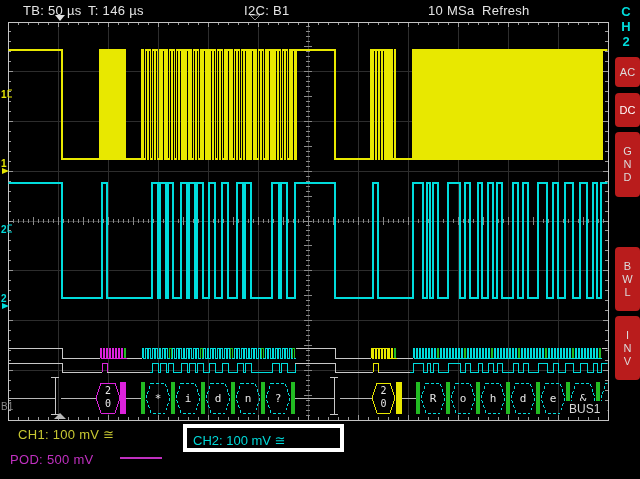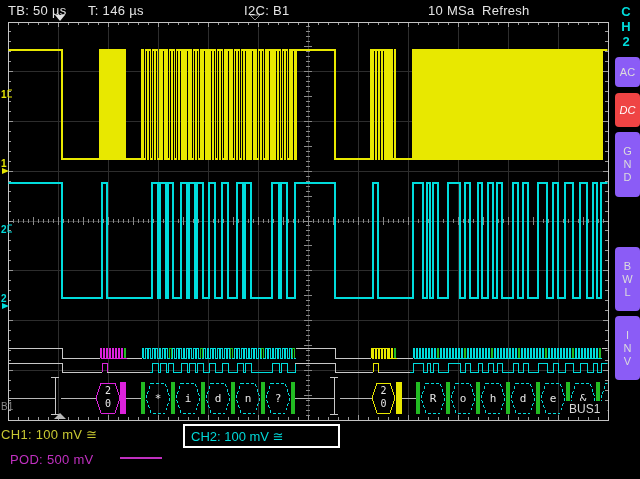--- a/index.html
+++ b/index.html
@@ -3,29 +3,29 @@
 <meta charset="utf-8">
 <style>
   html,body{margin:0;padding:0;background:#000;}
   .screen{position:relative;width:640px;height:479px;background:#000;overflow:hidden;
           font-family:"Liberation Sans","DejaVu Sans",sans-serif;}
   .screen svg{position:absolute;left:0;top:0;}
   .lbl{position:absolute;font-size:13px;color:#e4e4e4;letter-spacing:.3px;white-space:nowrap;}
   .topbar .lbl{top:3px;}
   .vstack{white-space:pre-line;line-height:15px;text-align:center;}
   .chlabel{position:absolute;left:618px;top:4px;width:16px;color:#00dcdc;font-size:13px;font-weight:bold;}
-  .btn{position:absolute;left:615px;width:25px;background:#8b5cf6;color:#dcdcdc;font-size:11px;
+  .btn{position:absolute;left:615px;width:25px;background:#b91c1c;color:#dcdcdc;font-size:11px;
        border-radius:4px;display:flex;align-items:center;justify-content:center;text-align:center;
        line-height:13px;cursor:default;}
-  .btn.active{background:#ef4444;color:#fff;font-style:italic;}
+  .btn.active{background:#b91c1c;color:#fff;}
   .footer .lbl{font-size:13px;}
   .ch1c{color:#c8c832;}
   .podc{color:#c030c0;}
-  .ch2box{position:absolute;left:183px;top:424px;width:147px;height:20px;border:2px solid #ffffff;
-          color:#00d8d8;font-size:13px;display:flex;align-items:center;padding-left:6px;}
+  .ch2box{position:absolute;left:183px;top:424px;width:147px;height:20px;border:4px solid #ffffff;
+          color:#00d8d8;font-size:13px;display:flex;align-items:flex-end;padding-left:6px;}
   .podline{position:absolute;left:120px;top:457px;width:42px;height:2px;background:#c030c0;}
 </style>
 </head>
 <body>
 
 <div class="screen">
 
   <svg id="plot-svg" width="640" height="479" viewBox="0 0 640 479">
       <g shape-rendering="crispEdges">
         <line x1="58" y1="22" x2="58" y2="420" stroke="#2d2d2d"></line>
@@ -555,21 +555,21 @@
           <path d="M12 225L8 225L8 232L12 232" stroke="#00dcdc" fill="none"></path>
         </g>
         <g>
           <text x="1" y="302" fill="#00dcdc" font-size="10" font-weight="bold">2</text>
           <polygon points="2,303 2,309 9,306" fill="#00dcdc"></polygon>
         </g>
       </g>
     </svg>
 
   <div class="topbar">
-    <span class="lbl" style="left:8px">TB: 50 µs</span>
+    <span class="lbl" style="left:23px">TB: 50 µs</span>
     <span class="lbl" style="left:88px">T: 146 µs</span>
     <span class="lbl" style="left:244px">I2C: B1</span>
     <span class="lbl" style="left:428px">10 MSa</span>
     <span class="lbl" style="left:482px">Refresh</span>
   </div>
 
   <div>
     <div class="chlabel vstack">C
 H
 2</div>
@@ -580,21 +580,21 @@
 D</div>
     <div class="btn vstack" style="top:247px;height:64px">B
 W
 L</div>
     <div class="btn vstack" style="top:316px;height:64px">I
 N
 V</div>
   </div>
 
   <div class="footer">
-    <span class="lbl ch1c" style="left:1px;top:427px">CH1: 100 mV ≅</span>
+    <span class="lbl ch1c" style="left:18px;top:427px">CH1: 100 mV ≅</span>
     <div class="ch2box">
       <span>CH2: 100 mV ≅</span>
     </div>
     <span class="lbl podc" style="left:10px;top:452px">POD: 500 mV</span>
     <div class="podline"></div>
   </div>
 
 </div>
 
 </body></html>

